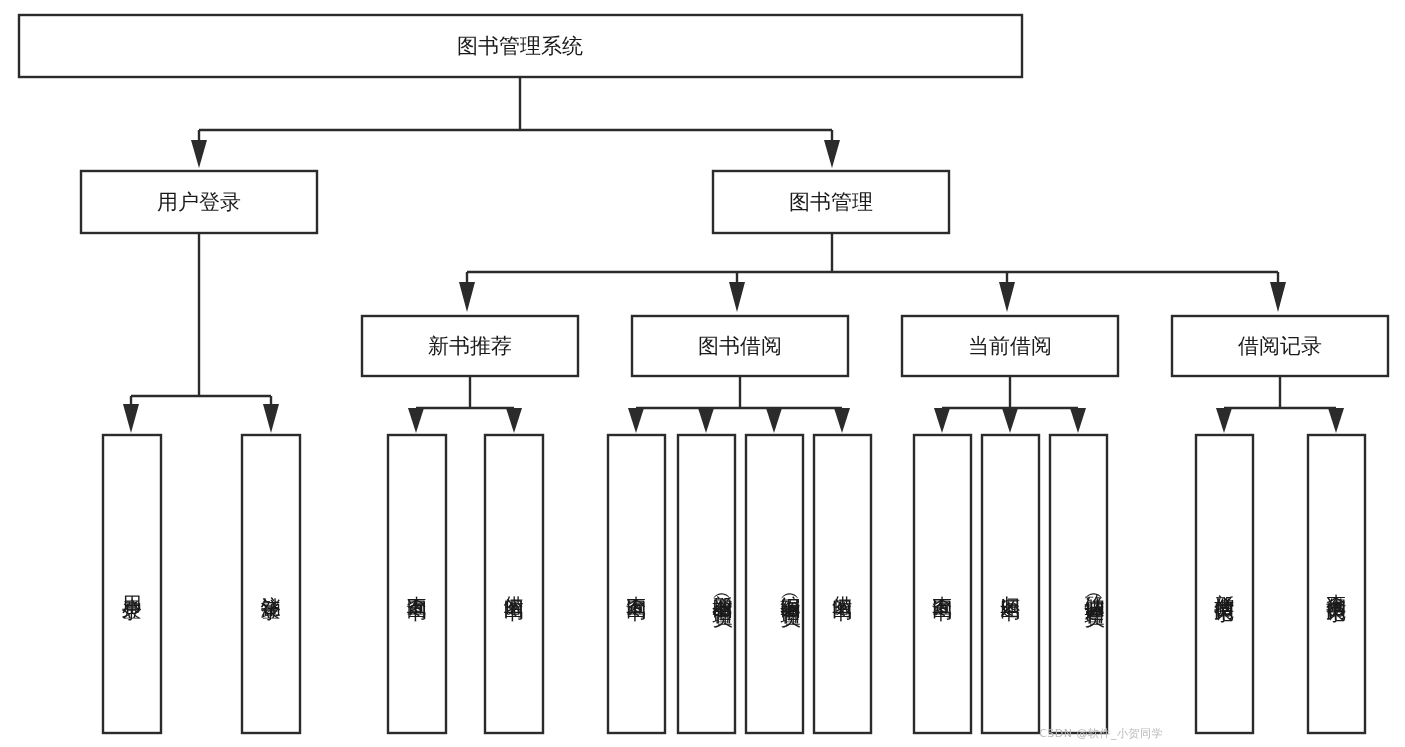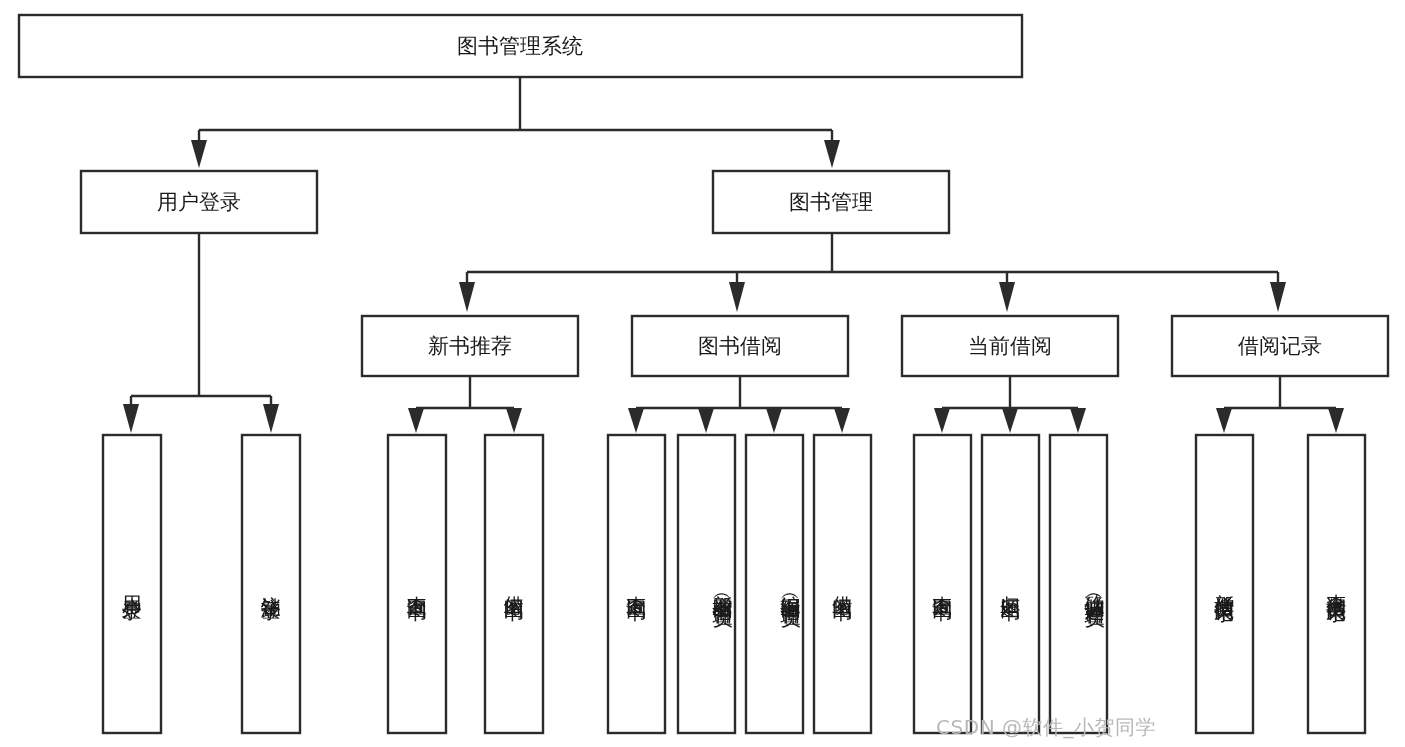--- a/index.html
+++ b/index.html
@@ -46,24 +46,24 @@
   }
   .node-label {
     font-family: "DejaVu Sans", "Liberation Sans", sans-serif;
     font-size: 21px;
     fill: #1a1a1a;
     text-anchor: middle;
     dominant-baseline: middle;
   }
   .watermark {
     position: absolute;
-    right: 17px;
+    right: 10px;
     bottom: 6px;
     font-family: "DejaVu Sans", "Liberation Sans", sans-serif;
-    font-size: 20px;
+    font-size: 11px;
     color: #b8b8b8;
     white-space: nowrap;
     letter-spacing: 0.5px;
   }
   .vlabel {
     position: absolute;
     display: flex;
     align-items: center;
     justify-content: center;
     writing-mode: vertical-rl;

